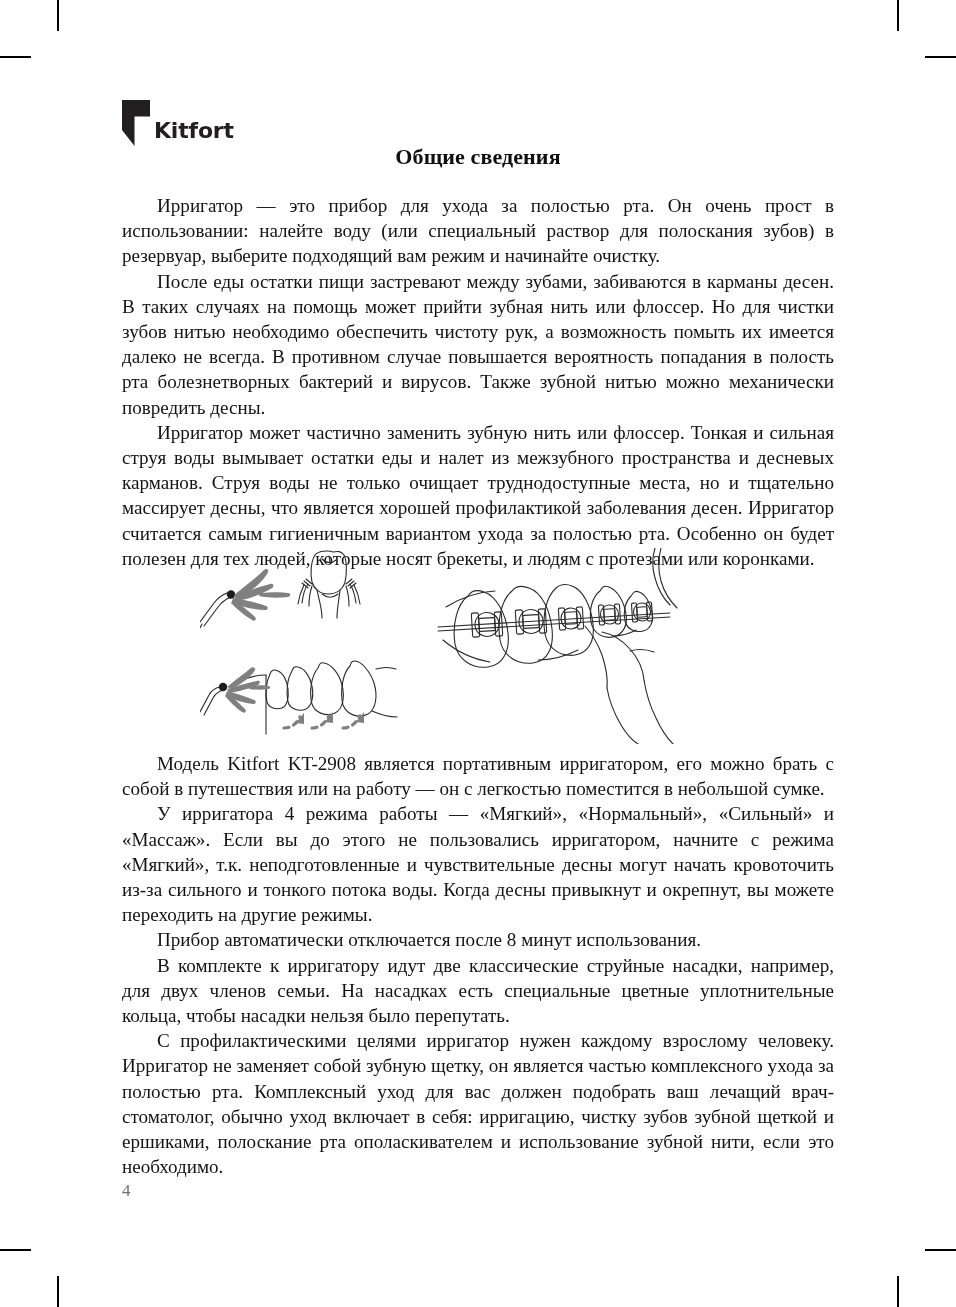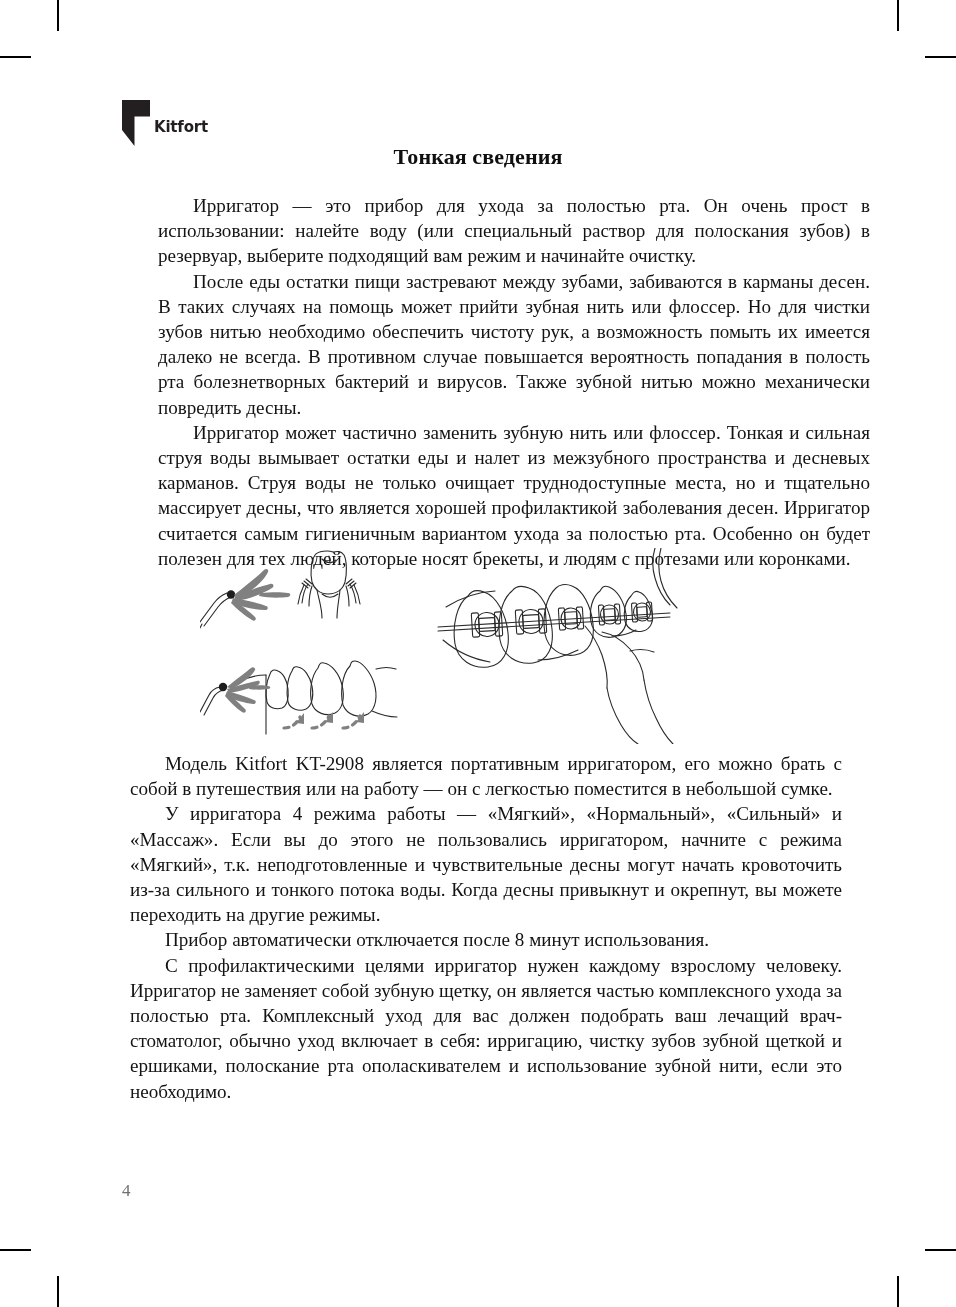--- a/index.html
+++ b/index.html
@@ -47,21 +47,21 @@
     top: 0;
     width: 28px;
     height: 46px;
   }
   #logo .logo-word {
     position: absolute;
     left: 32px;
     top: 20px;
     font-family: "DejaVu Sans", "Liberation Sans", sans-serif;
     font-weight: 700;
-    font-size: 15px;
+    font-size: 22px;
     letter-spacing: -0.2px;
     color: #231f20;
     line-height: 1;
   }
 
   
   #page {
     position: absolute;
     left: 122px;
     top: 0;
@@ -81,26 +81,25 @@
     font-size: 22px;
     letter-spacing: 0.1px;
     color: #100f0f;
   }
 
   #body-top {
     position: absolute;
     top: 193px;
     left: 0;
     width: 712px;
-    margin-left: 36px;
   }
   #body-bottom {
     position: absolute;
     top: 751px;
-    left: 8px;
+    left: 0;
     width: 712px;
   }
 
   p.para {
     margin: 0;
     text-indent: 35px;
     text-align: justify;
     text-justify: inter-word;
     font-size: 19.1px;
     line-height: 25.2px;
@@ -144,32 +143,33 @@
   <span class="logo-mark">
     <svg width="28" height="46" viewBox="0 0 28 46" xmlns="http://www.w3.org/2000/svg" aria-hidden="true">
       <path d="M0 0 H28 V16.5 H12.5 V46 L0 30 Z" fill="#231f20"></path>
     </svg>
   </span>
   <span class="logo-word">Kitfort</span>
 </div>
 
 <div id="page">
 
-  <h1 id="title">Тонкая сведения</h1>
+  <h1 id="title">Общие сведения</h1>
 
   <div id="body-top">
     <p class="para">Ирригатор — это прибор для ухода за полостью рта. Он очень прост в использовании: налейте воду (или специальный раствор для полоскания зубов) в резервуар, выберите подходящий вам режим и начинайте очистку.</p>
     <p class="para">После еды остатки пищи застревают между зубами, забиваются в карманы десен. В таких случаях на помощь может прийти зубная нить или флоссер. Но для чистки зубов нитью необходимо обеспечить чистоту рук, а возможность помыть их имеется далеко не всегда. В противном случае повышается вероятность попадания в полость рта болезнетворных бактерий и вирусов. Также зубной нитью можно механически повредить десны.</p>
     <p class="para">Ирригатор может частично заменить зубную нить или флоссер. Тонкая и сильная струя воды вымывает остатки еды и налет из межзубного пространства и десневых карманов. Струя воды не только очищает труднодоступные места, но и тщательно массирует десны, что является хорошей профилактикой заболевания десен. Ирригатор считается самым гигиеничным вариантом ухода за полостью рта. Особенно он будет полезен для тех людей, которые носят брекеты, и людям с протезами или коронками.</p>
   </div>
 
   <div id="body-bottom">
     <p class="para">Модель Kitfort KT-2908 является портативным ирригатором, его можно брать с собой в путешествия или на работу — он с легкостью поместится в небольшой сумке.</p>
     <p class="para">У ирригатора 4 режима работы — «Мягкий», «Нормальный», «Сильный» и «Массаж». Если вы до этого не пользовались ирригатором, начните с режима «Мягкий», т.к. неподготовленные и чувствительные десны могут начать кровоточить из-за сильного и тонкого потока воды. Когда десны привыкнут и окрепнут, вы можете переходить на другие режимы.</p>
     <p class="para">Прибор автоматически отключается после 8 минут использования.</p>
+    <p class="para">В комплекте к ирригатору идут две классические струйные насадки, например, для двух членов семьи. На насадках есть специальные цветные уплотнительные кольца, чтобы насадки нельзя было перепутать.</p>
     <p class="para">С профилактическими целями ирригатор нужен каждому взрослому человеку. Ирригатор не заменяет собой зубную щетку, он является частью комплексного ухода за полостью рта. Комплексный уход для вас должен подобрать ваш лечащий врач-стоматолог, обычно уход включает в себя: ирригацию, чистку зубов зубной щеткой и ершиками, полоскание рта ополаскивателем и использование зубной нити, если это необходимо.</p>
   </div>
 </div>
 
 <div id="figure">
   <svg width="520" height="196" viewBox="0 0 520 196" xmlns="http://www.w3.org/2000/svg" aria-hidden="true">
     <g fill="none" stroke="#2a2a2a" stroke-width="1.1" stroke-linecap="round" stroke-linejoin="round">
 
       <g>
 

